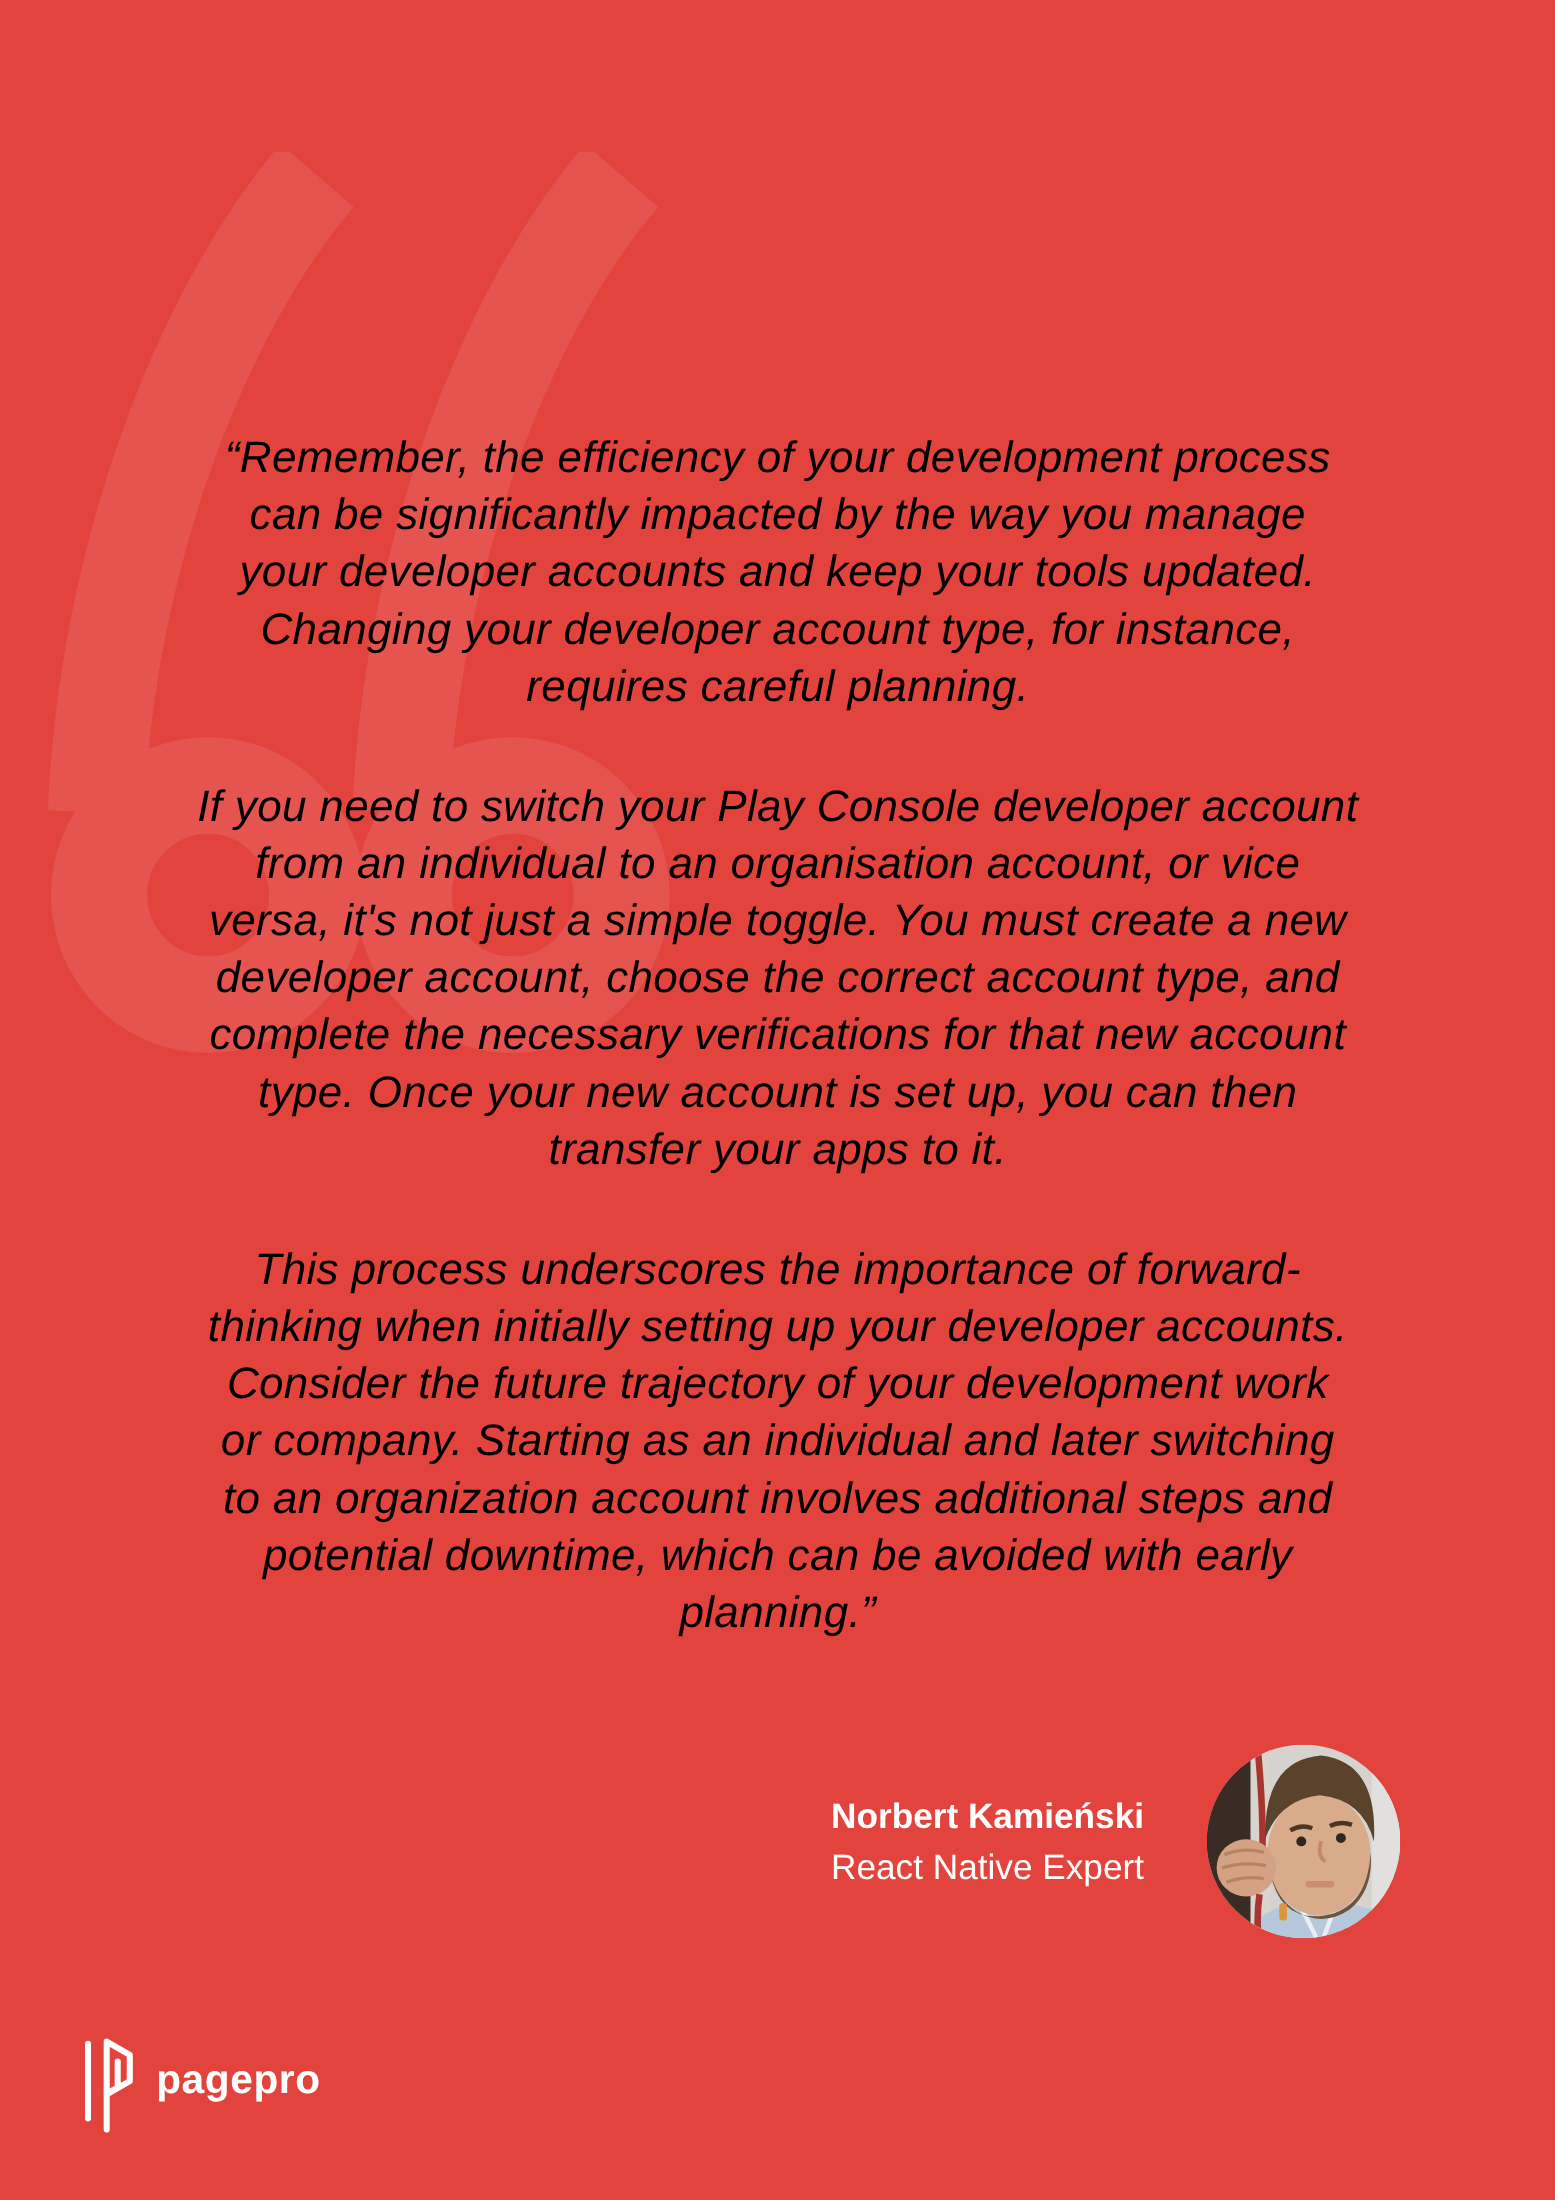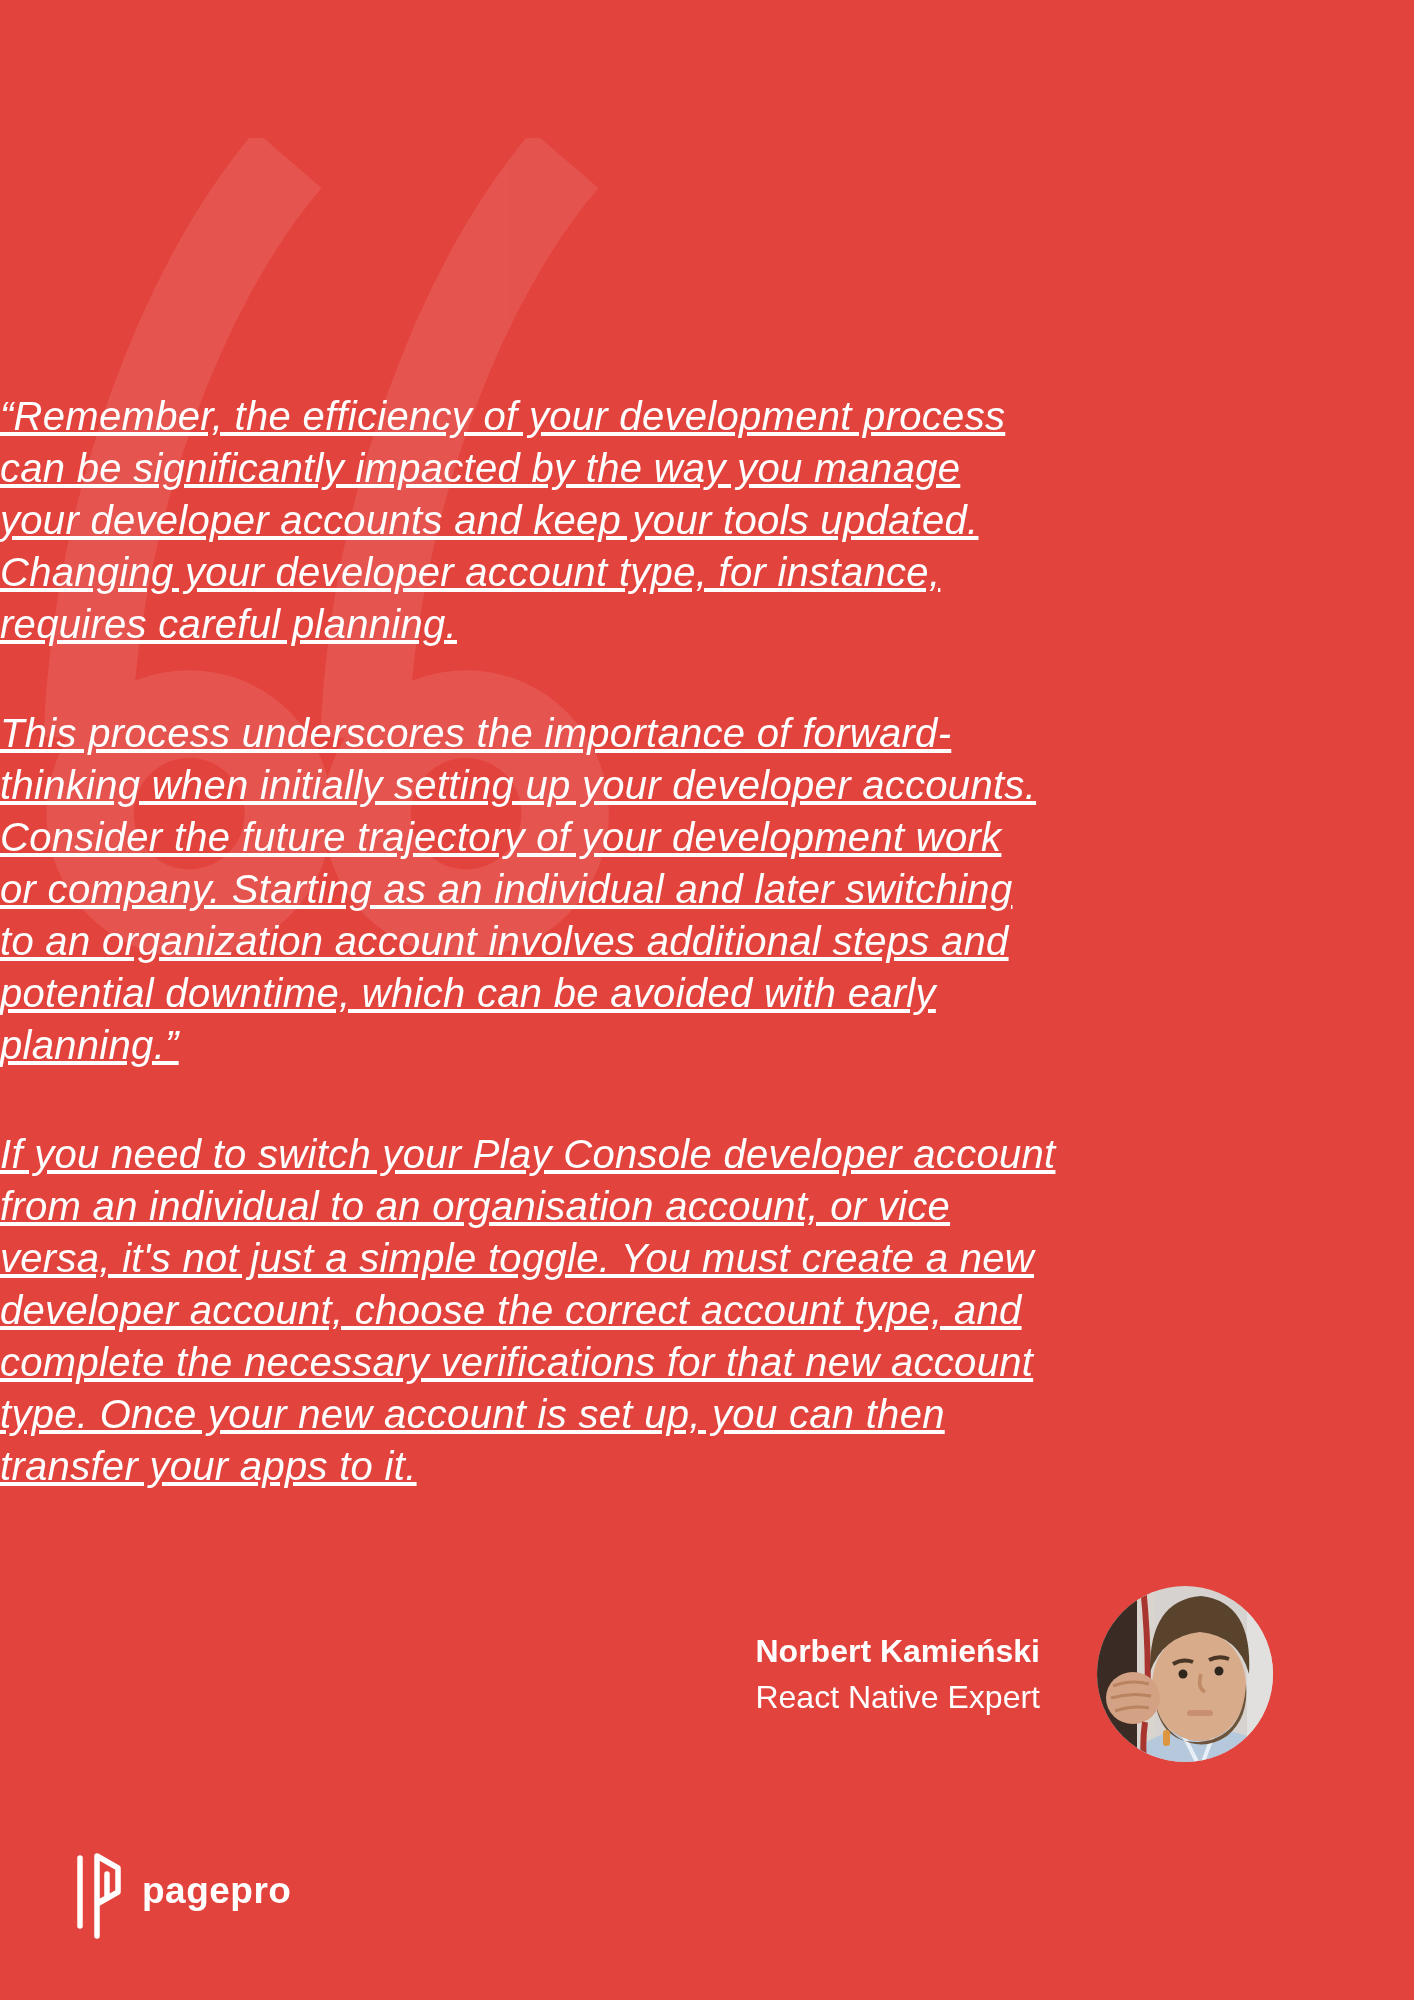--- a/index.html
+++ b/index.html
@@ -25,22 +25,22 @@
     height: 830px;
     pointer-events: none;
   }
 
   
   .quote {
     position: absolute;
     top: 390px;
     left: 0;
     width: 100%;
-    color: #ffffff;
-    text-decoration: underline;
+    color: #000000;
+    text-align: center;
   }
   .quote p {
     margin: 0 0 57px 0;
     font-style: italic;
     font-weight: normal;
     font-size: 40px;
     line-height: 52px;
     white-space: pre;
     letter-spacing: 0.3px;
   }
@@ -105,34 +105,34 @@
       <circle cx="488" cy="692" r="102"></circle>
     </g>
   </svg>
 
   <div class="quote">
     <p>“Remember, the efficiency of your development process
 can be significantly impacted by the way you manage
 your developer accounts and keep your tools updated.
 Changing your developer account type, for instance,
 requires careful planning.</p>
+    <p>If you need to switch your Play Console developer account
+from an individual to an organisation account, or vice
+versa, it's not just a simple toggle. You must create a new
+developer account, choose the correct account type, and
+complete the necessary verifications for that new account
+type. Once your new account is set up, you can then
+transfer your apps to it.</p>
     <p>This process underscores the importance of forward-
 thinking when initially setting up your developer accounts.
 Consider the future trajectory of your development work
 or company. Starting as an individual and later switching
 to an organization account involves additional steps and
 potential downtime, which can be avoided with early
 planning.”</p>
-    <p>If you need to switch your Play Console developer account
-from an individual to an organisation account, or vice
-versa, it's not just a simple toggle. You must create a new
-developer account, choose the correct account type, and
-complete the necessary verifications for that new account
-type. Once your new account is set up, you can then
-transfer your apps to it.</p>
   </div>
 
   <div class="author">
     <div class="author-text">
       <div class="author-name">Norbert Kamieński</div>
       <div class="author-title">React Native Expert</div>
     </div>
     <div class="avatar">
       <svg viewBox="0 0 176 176" width="176" height="176" aria-hidden="true">
 

